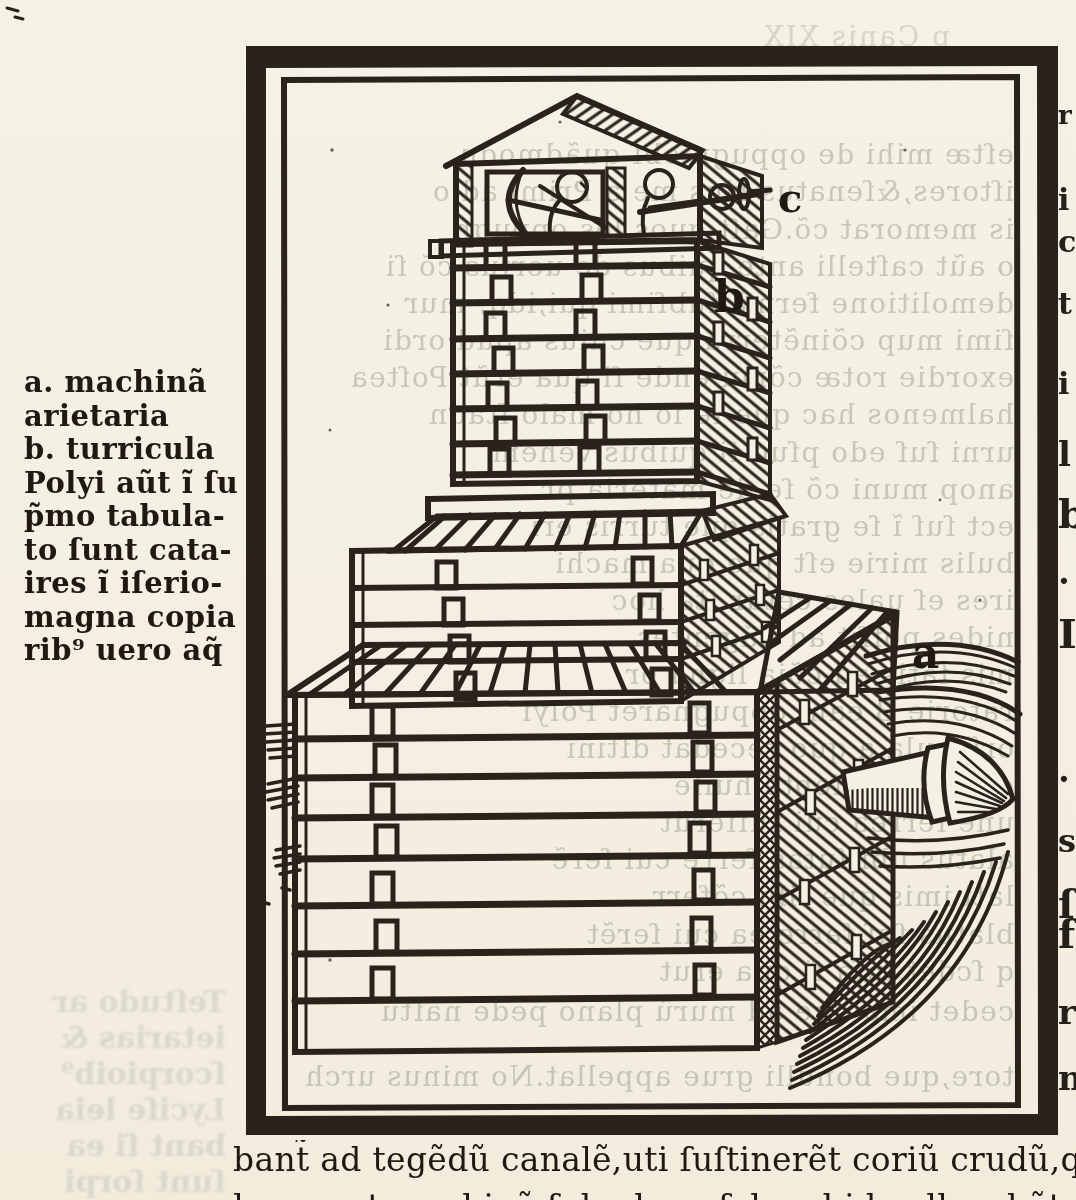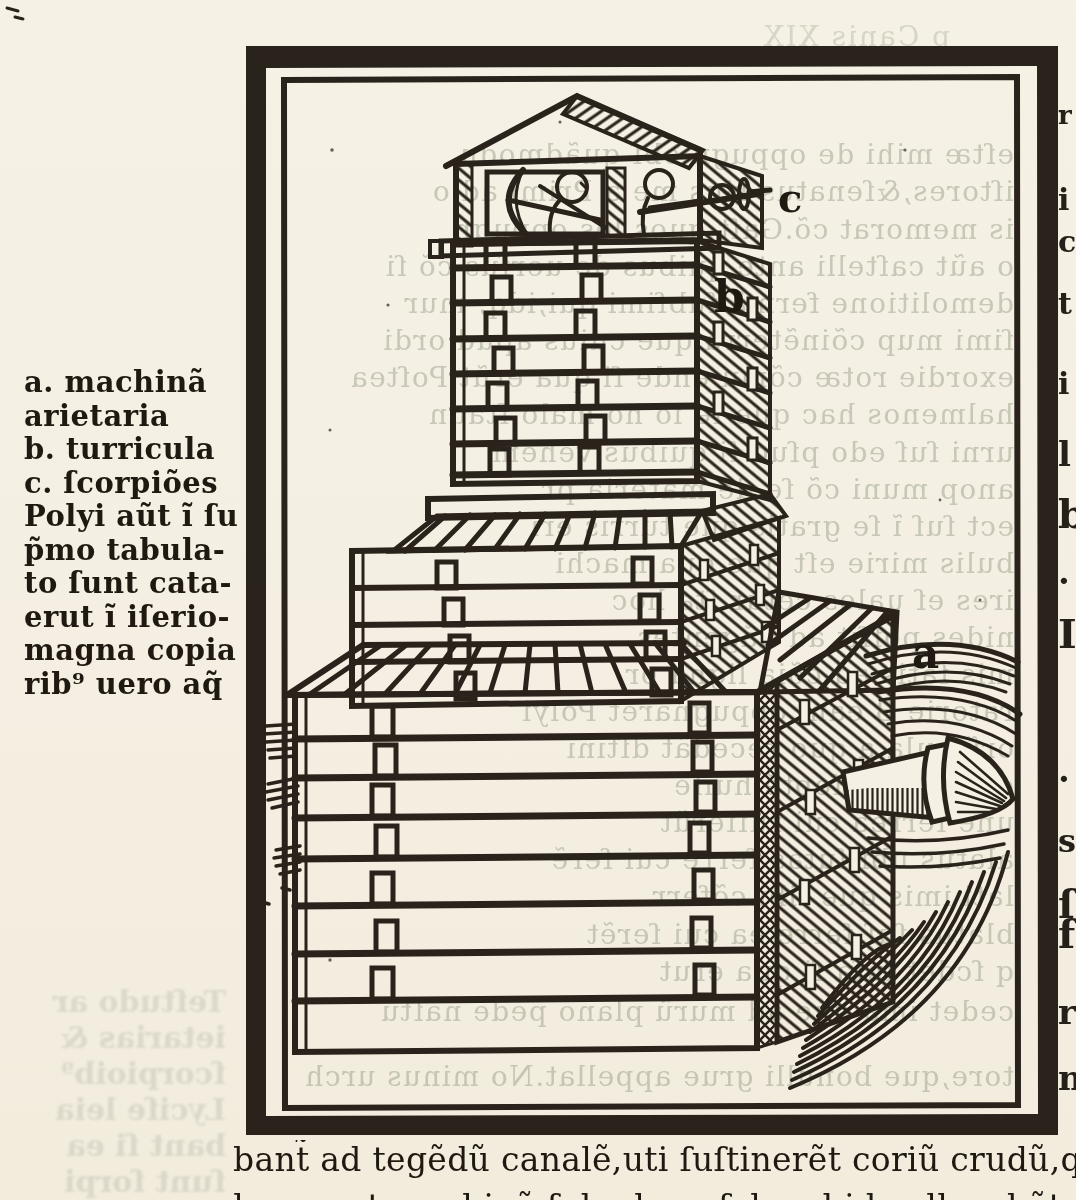--- a/index.html
+++ b/index.html
@@ -312,25 +312,24 @@
           <circle cx="620" cy="905" r="1.4"></circle>
           <circle cx="980" cy="600" r="1.5"></circle>
       </g>
     </g>
   </svg>
 
   <div id="caption">
       <div class="cap-line">a. machinã</div>
       <div class="cap-line">arietaria</div>
       <div class="cap-line">b. turricula</div>
-      <div class="cap-line">c. ſcorpiões</div>
       <div class="cap-line">Polyi aũt ĩ ſu</div>
       <div class="cap-line">p̃mo tabula-</div>
       <div class="cap-line">to ſunt cata-</div>
-      <div class="cap-line">erut ĩ iſerio-</div>
+      <div class="cap-line">ires ĩ iſerio-</div>
       <div class="cap-line">magna copia</div>
       <div class="cap-line">rib⁹ uero aq̃</div>
     </div>
 
   <div class="bottom-line1">bant̃ ad tegẽdũ canalẽ,uti ſuſtinerẽt coriũ crudũ,quo e</div>
   <div class="bottom-line2">hanc aut machinã ſub plano ſolo ad id collocabãt de quibus</div>
 
   <div id="edge-strip">
       <div class="edge-glyph" style="top: 100px; font-size: 26px;">r</div>
       <div class="edge-glyph" style="top: 182px; font-size: 30px;">i</div>

